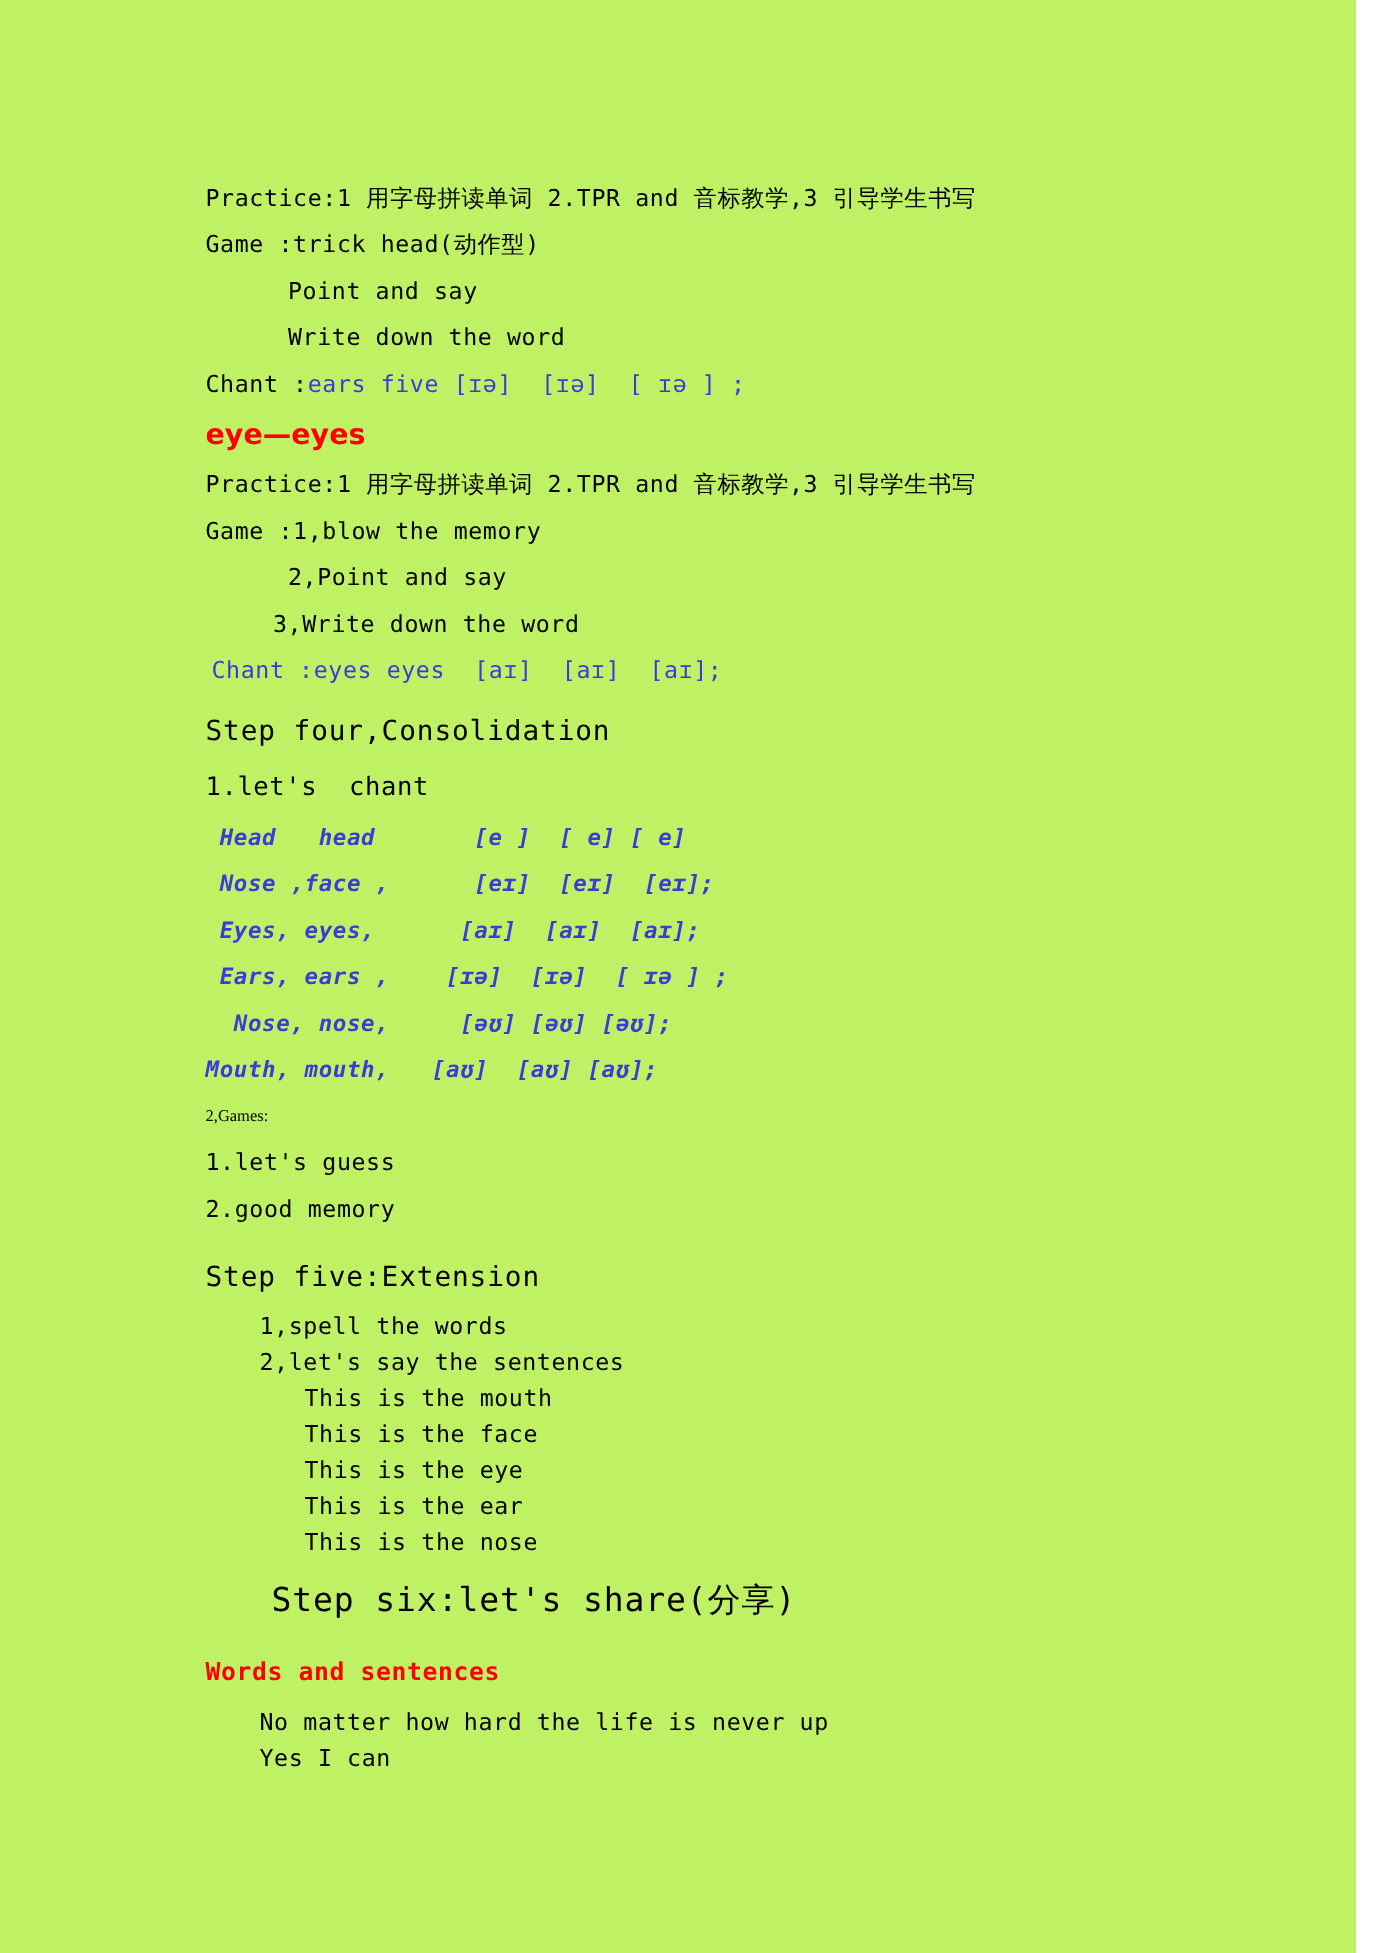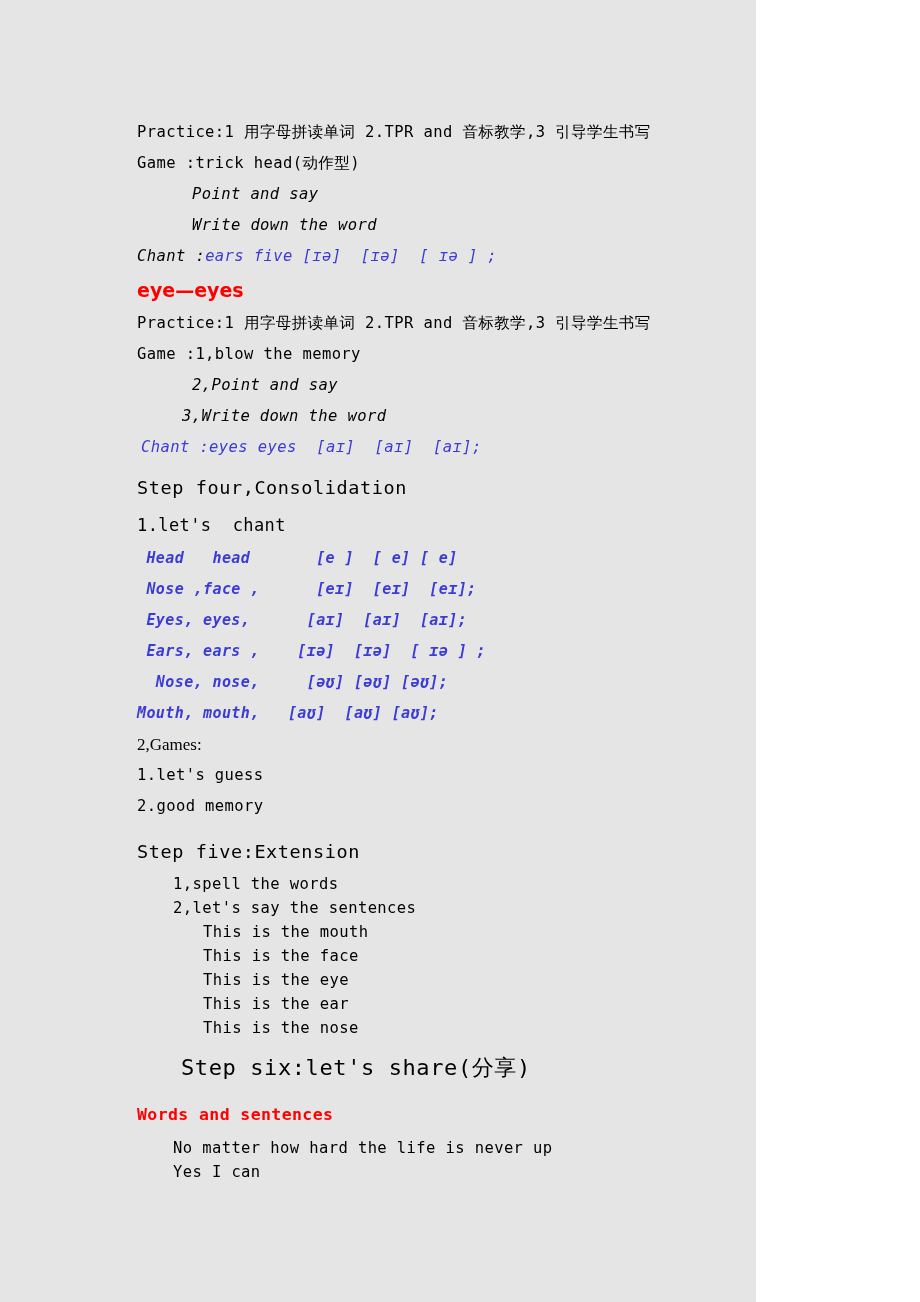--- a/index.html
+++ b/index.html
@@ -12,61 +12,60 @@
     height: 1302px;
     position: relative;
     overflow: hidden;
     font-family: "DejaVu Sans Mono", monospace;
     color: #000000;
   }
 
   .page {
     position: absolute;
     left: 0; top: 0;
-    width: 740px;
+    width: 904px;
     height: 1302px;
-    background: #e5e5e5;
-    padding-left: 16px;
+    background: #bef264;
   }
 
   .content {
     position: absolute;
     left: 137px;
     top: 117px;
     width: 640px;
   }
 
   
   .ln {
     font-family: "DejaVu Sans Mono", monospace;
     font-size: 15.5px;
     line-height: 31px;
     white-space: pre;
     letter-spacing: 0.4px;
     color: #000000;
   }
   .ln.tight { line-height: 24px; margin-left: 36px; }
-  .ln.ital { font-style: italic; }
+  .ln.ital { }
   .ln.blue { color: #3b3bd6; }
   .ln.blue-b { color: #3b3bd6; font-weight: bold; font-style: italic; }
   .ln.red-bold {
     color: #ff0000;
     font-weight: bold;
     font-family: "DejaVu Sans", sans-serif;
     font-size: 19px;
     letter-spacing: 0px;
   }
   .ln.red-mono {
     color: #ff0000;
     font-weight: bold;
     font-size: 16.5px;
   }
   .ln.serif {
     font-family: "Liberation Serif", "DejaVu Serif", serif;
-    font-size: 17px;
+    font-size: 11px;
     letter-spacing: 0px;
   }
   .hd {
     font-family: "DejaVu Sans Mono", monospace;
     font-size: 18.5px;
     line-height: 38px;
     white-space: pre;
     letter-spacing: 0.6px;
     color: #000000;
   }

